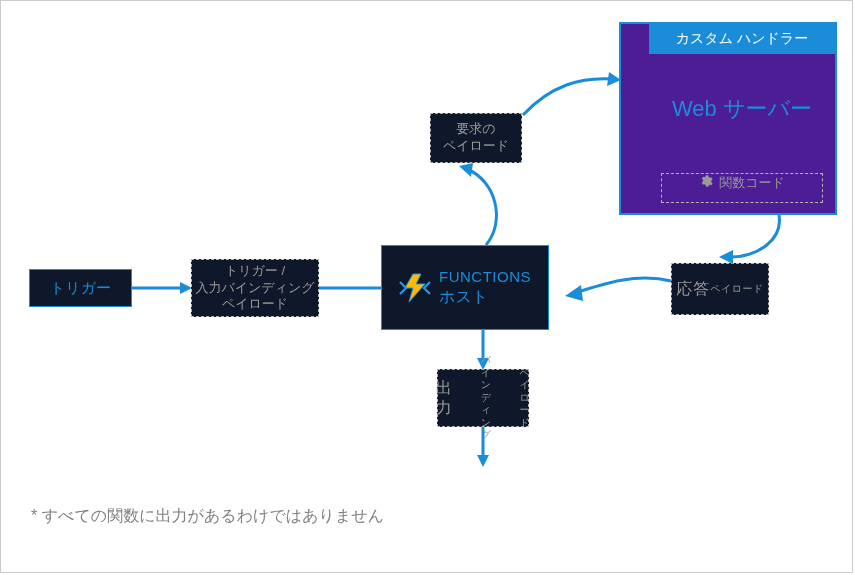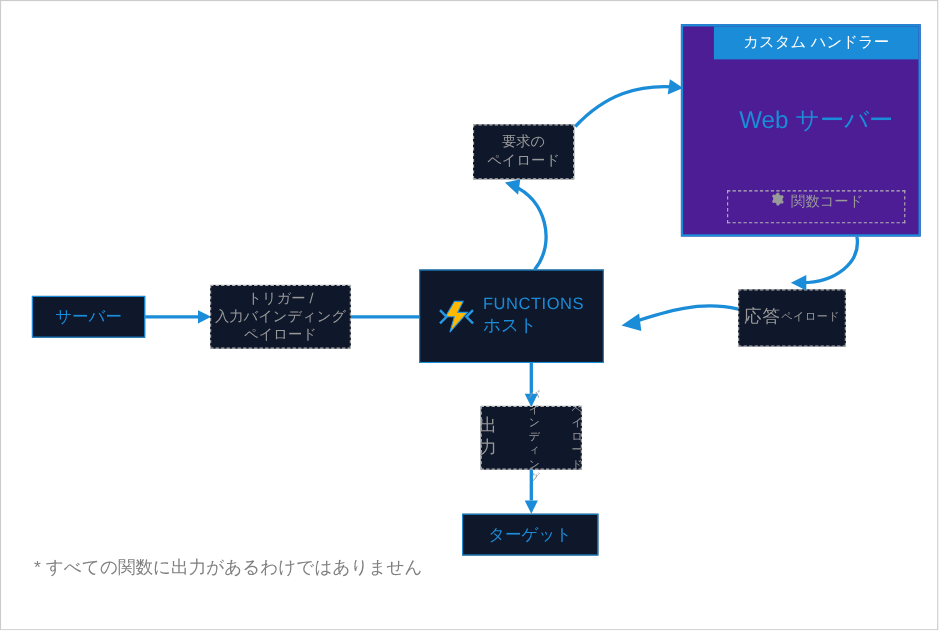--- a/index.html
+++ b/index.html
@@ -133,21 +133,21 @@
     fill: var(--azure-blue);
     stroke: none;
   }
 </style>
 </head>
 <body>
 
 <div class="canvas">
 
   <div class="box solid-blue" style="left:28px; top:268px; width:103px; height:38px; font-size:15px;">
-    <span>サーバー</span>
+    <span>トリガー</span>
   </div>
 
   <svg class="arrow" style="left:131px; top:279px; width:60px; height:16px;">
     <path d="M0,8 L48,8"></path>
     <polygon class="head" points="48,2 60,8 48,14"></polygon>
   </svg>
 
   <div class="box dashed" style="left:190px; top:258px; width:128px; height:58px;">
     <div style="line-height:1.3;">
       <span>トリガー /</span><br>
@@ -229,19 +229,16 @@
     <div class="big">出力</div>
     <div class="small">バインディング</div>
     <div class="small">ペイロード</div>
   </div>
 
   <svg class="arrow" style="left:474px; top:426px; width:16px; height:40px;">
     <path d="M8,0 L8,28"></path>
     <polygon class="head" points="2,28 8,40 14,28"></polygon>
   </svg>
 
-  <div class="box solid-blue" style="left:419px; top:466px; width:124px; height:38px; font-size:15px;">
-    <span>ターゲット</span>
-  </div>
 
   <div class="footnote" style="left:30px; top:505px;">* すべての関数に出力があるわけではありません</div>
 
 </div>
 
 </body></html>

